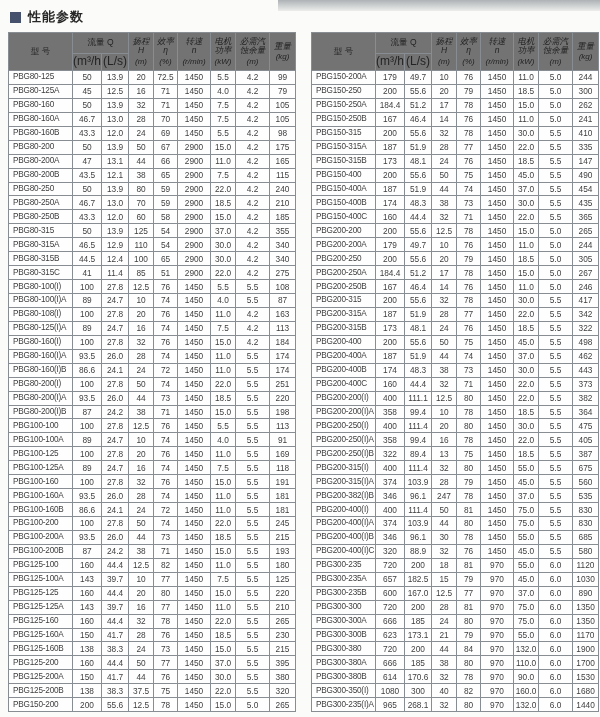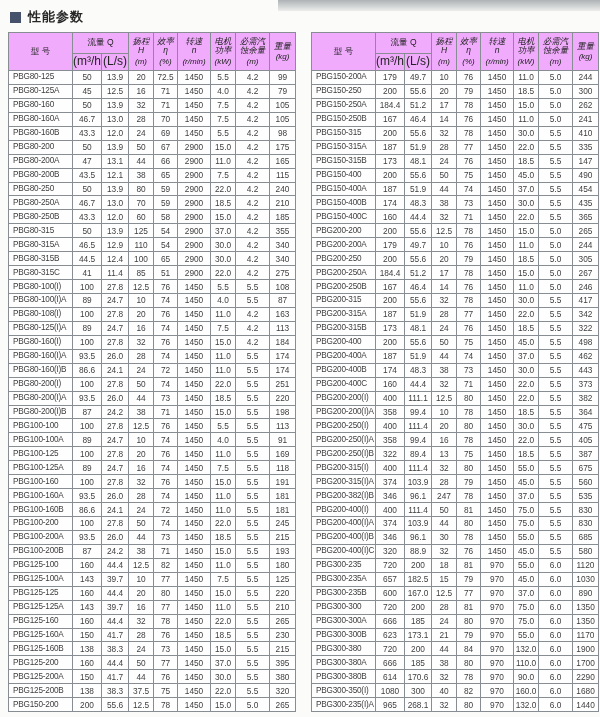--- a/index.html
+++ b/index.html
@@ -25,21 +25,21 @@
   table{
     border-collapse:collapse;table-layout:fixed;
     width:287px;background:#fff;
   }
   th,td{
     border:1px solid #878d93;
     text-align:center;vertical-align:middle;
     color:#3b3b3b;overflow:hidden;white-space:nowrap;
   }
   thead th{
-    background:#f0abfc;color:#242424;font-weight:normal;
+    background:#737373;color:#242424;font-weight:normal;
     font-size:8.5px;line-height:9.5px;padding:0;
   }
   thead .top-row th{height:20px;}
   thead .sub-row th{height:16px;font-size:12px;}
   th.stacked{height:38px;font-style:italic;}
   th .unit{display:block;margin-top:1px;font-size:8px;}
   td{
     height:12.95px;line-height:12px;font-size:8.3px;
     padding:0 1px;background:#fefefe;color:#3e3e3e;
   }
@@ -1156,21 +1156,21 @@
           </tr>
           <tr>
             <td class="model">PBG300-380B</td>
             <td>614</td>
             <td>170.6</td>
             <td>32</td>
             <td>78</td>
             <td>970</td>
             <td>90.0</td>
             <td>6.0</td>
-            <td>2290</td>
+            <td>1530</td>
           </tr>
           <tr>
             <td class="model">PBG300-350(I)</td>
             <td>1080</td>
             <td>300</td>
             <td>40</td>
             <td>82</td>
             <td>970</td>
             <td>160.0</td>
             <td>6.0</td>

